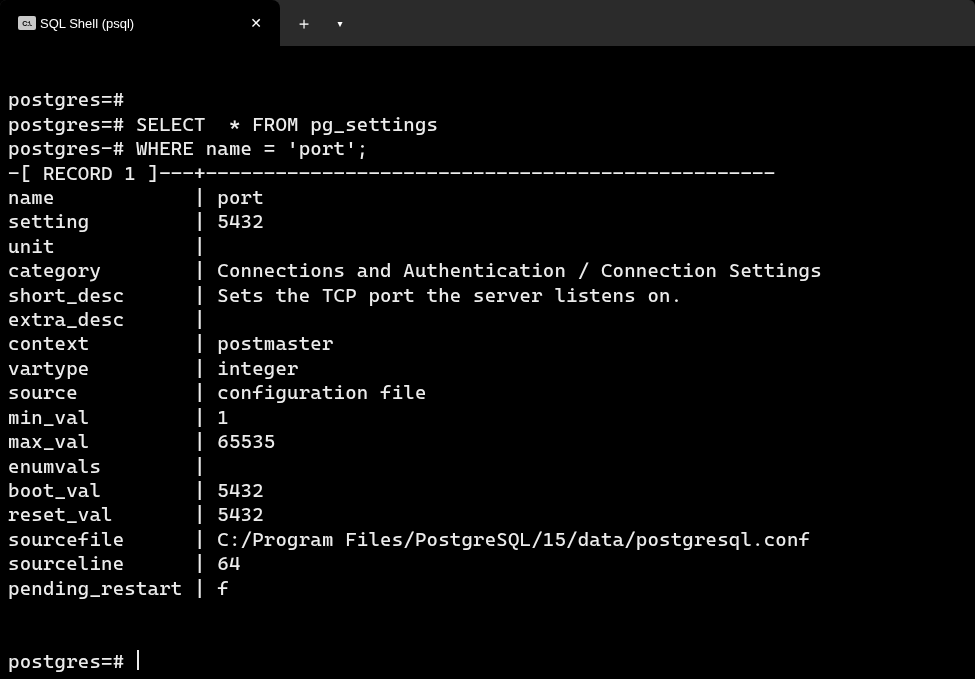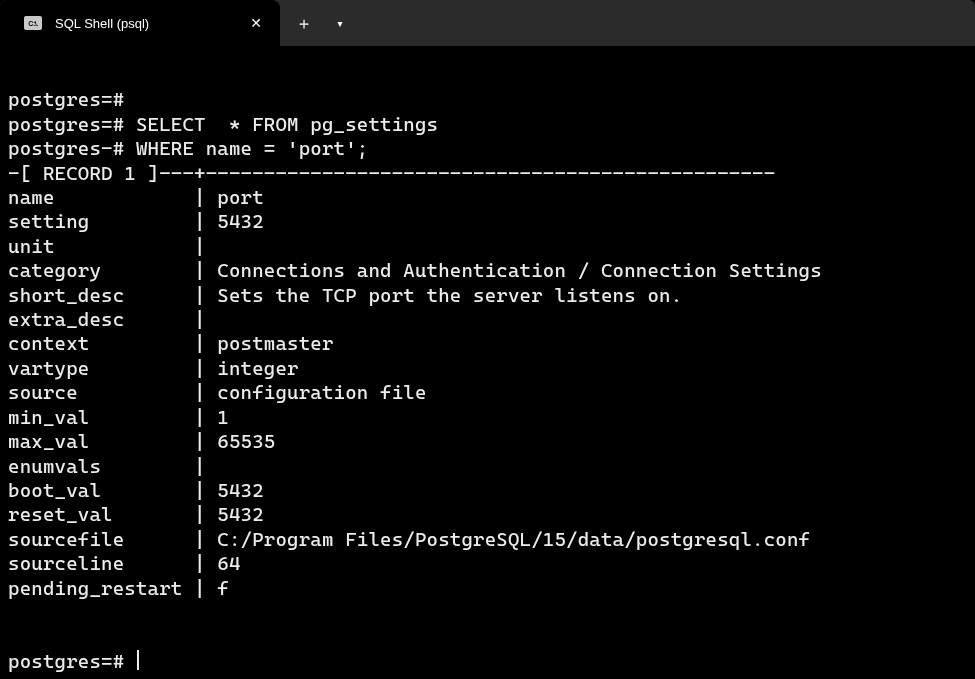--- a/index.html
+++ b/index.html
@@ -18,22 +18,22 @@
   .title-bar {
     height: 46px;
     background: #2b2b2b;
     display: flex;
     align-items: stretch;
   }
   .tab {
     background: #000;
     display: flex;
     align-items: center;
-    padding: 0 14px 0 24px;
-    gap: 13px;
+    padding: 0 14px 0 18px;
+    gap: 4px;
     border-top-right-radius: 8px;
     min-width: 280px;
     position: relative;
   }
   .tab-icon {
     width: 18px;
     height: 14px;
     background: #c9c9c9;
     border-radius: 2px;
     display: flex;

